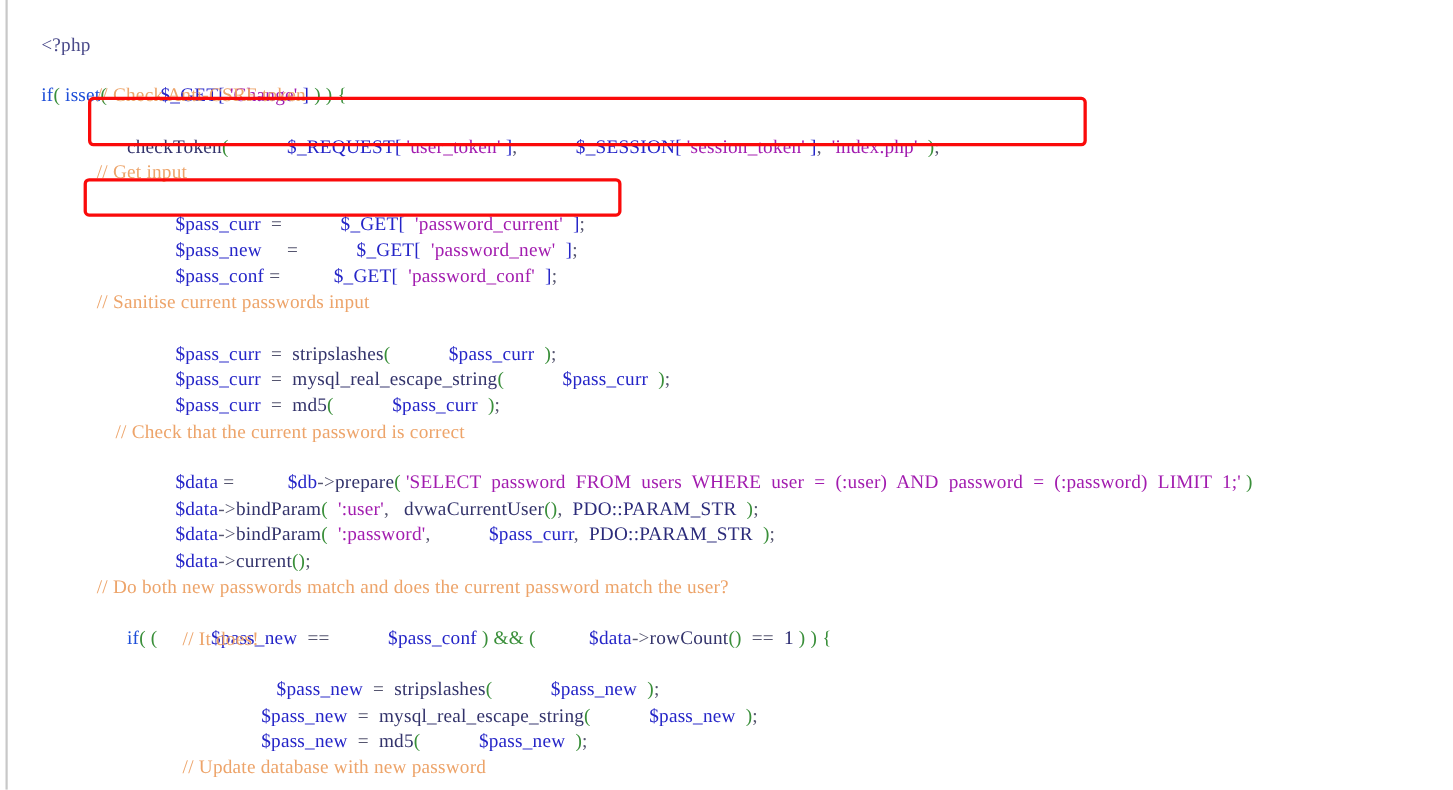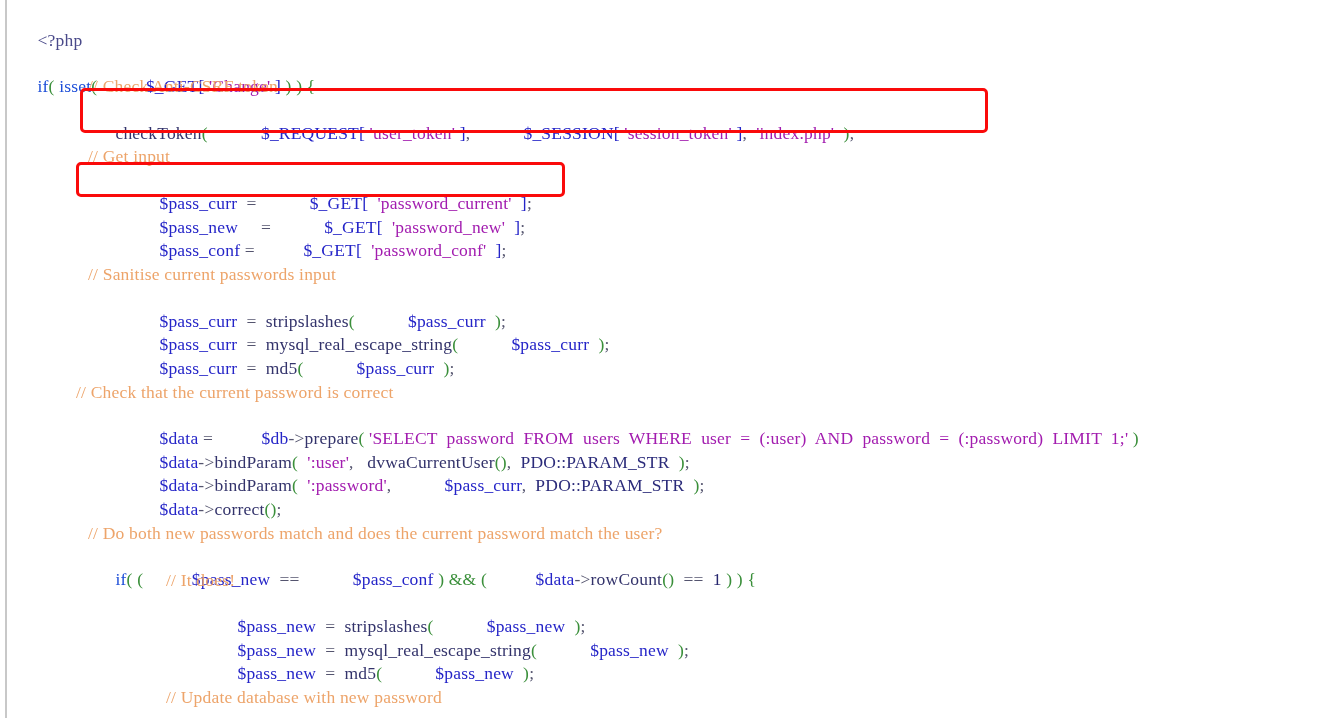--- a/index.html
+++ b/index.html
@@ -120,47 +120,47 @@
     </div>
 
     <div class="code-line" style="top:310px;left:88px;">
       <span class="t-var">$pass_curr</span><span>  </span><span class="t-op">=</span><span>  </span><span class="t-fn">mysql_real_escape_string</span><span class="t-punc">(</span><span>  </span><span class="t-var">$pass_curr</span><span>  </span><span class="t-punc">)</span><span class="t-op">;</span>
     </div>
 
     <div class="code-line" style="top:334px;left:88px;">
       <span class="t-var">$pass_curr</span><span>  </span><span class="t-op">=</span><span>  </span><span class="t-fn">md5</span><span class="t-punc">(</span><span>  </span><span class="t-var">$pass_curr</span><span>  </span><span class="t-punc">)</span><span class="t-op">;</span>
     </div>
 
-    <div class="code-line t-cmt" style="top:381px;left:76px;font-family:Liberation Serif, serif;">// Check that the current password is correct</div>
+    <div class="code-line t-cmt" style="top:381px;left:105px;font-family:Liberation Serif, serif;">// Check that the current password is correct</div>
 
     <div class="code-line" style="top:404px;left:88px;">
       <span class="t-var">$data</span><span> </span><span class="t-op">=</span><span> </span><span class="t-var">$db</span><span class="t-op">-&gt;</span><span class="t-fn">prepare</span><span class="t-punc">(</span><span> </span><span class="t-str">'SELECT  password  FROM  users  WHERE  user  =  (:user)  AND  password  =  (:password)  LIMIT  1;'</span><span> </span><span class="t-punc">)</span>
     </div>
 
     <div class="code-line" style="top:428px;left:88px;">
       <span class="t-var">$data</span><span class="t-op">-&gt;</span><span class="t-fn">bindParam</span><span class="t-punc">(</span><span>  </span><span class="t-str">':user'</span><span class="t-op">,</span><span>   </span><span class="t-fn">dvwaCurrentUser</span><span class="t-punc">()</span><span class="t-op">,</span><span>  </span><span class="t-const">PDO::PARAM_STR</span><span>  </span><span class="t-punc">)</span><span class="t-op">;</span>
     </div>
 
     <div class="code-line" style="top:451px;left:88px;">
       <span class="t-var">$data</span><span class="t-op">-&gt;</span><span class="t-fn">bindParam</span><span class="t-punc">(</span><span>  </span><span class="t-str">':password'</span><span class="t-op">,</span><span>  </span><span class="t-var">$pass_curr</span><span class="t-op">,</span><span>  </span><span class="t-const">PDO::PARAM_STR</span><span>  </span><span class="t-punc">)</span><span class="t-op">;</span>
     </div>
 
     <div class="code-line" style="top:475px;left:88px;">
-      <span class="t-var">$data</span><span class="t-op">-&gt;</span><span class="t-fn">correct</span><span class="t-punc">()</span><span class="t-op">;</span>
+      <span class="t-var">$data</span><span class="t-op">-&gt;</span><span class="t-fn">current</span><span class="t-punc">()</span><span class="t-op">;</span>
     </div>
 
     <div class="code-line t-cmt" style="top:522px;left:88px;">// Do both new passwords match and does the current password match the user?</div>
 
     <div class="code-line" style="top:545px;left:88px;">
       <span class="t-kw">if</span><span class="t-punc">(</span><span> </span><span class="t-punc">(</span><span> </span><span class="t-var">$pass_new</span><span>  </span><span class="t-op">==</span><span>  </span><span class="t-var">$pass_conf</span><span> </span><span class="t-punc">)</span><span> </span><span class="t-punc">&amp;&amp;</span><span> </span><span class="t-punc">(</span><span> </span><span class="t-var">$data</span><span class="t-op">-&gt;</span><span class="t-fn">rowCount</span><span class="t-punc">()</span><span>  </span><span class="t-op">==</span><span>  </span><span class="t-num">1</span><span> </span><span class="t-punc">)</span><span> </span><span class="t-punc">)</span><span> </span><span class="t-punc">{</span>
     </div>
 
     <div class="code-line t-cmt" style="top:569px;left:166px;">// It does!</div>
 
-    <div class="code-line" style="top:592px;left:166px;">
+    <div class="code-line" style="top:592px;left:180px;">
       <span class="t-var">$pass_new</span><span>  </span><span class="t-op">=</span><span>  </span><span class="t-fn">stripslashes</span><span class="t-punc">(</span><span>  </span><span class="t-var">$pass_new</span><span>  </span><span class="t-punc">)</span><span class="t-op">;</span>
     </div>
 
     <div class="code-line" style="top:616px;left:166px;">
       <span class="t-var">$pass_new</span><span>  </span><span class="t-op">=</span><span>  </span><span class="t-fn">mysql_real_escape_string</span><span class="t-punc">(</span><span>  </span><span class="t-var">$pass_new</span><span>  </span><span class="t-punc">)</span><span class="t-op">;</span>
     </div>
 
     <div class="code-line" style="top:639px;left:166px;">
       <span class="t-var">$pass_new</span><span>  </span><span class="t-op">=</span><span>  </span><span class="t-fn">md5</span><span class="t-punc">(</span><span>  </span><span class="t-var">$pass_new</span><span>  </span><span class="t-punc">)</span><span class="t-op">;</span>
     </div>

